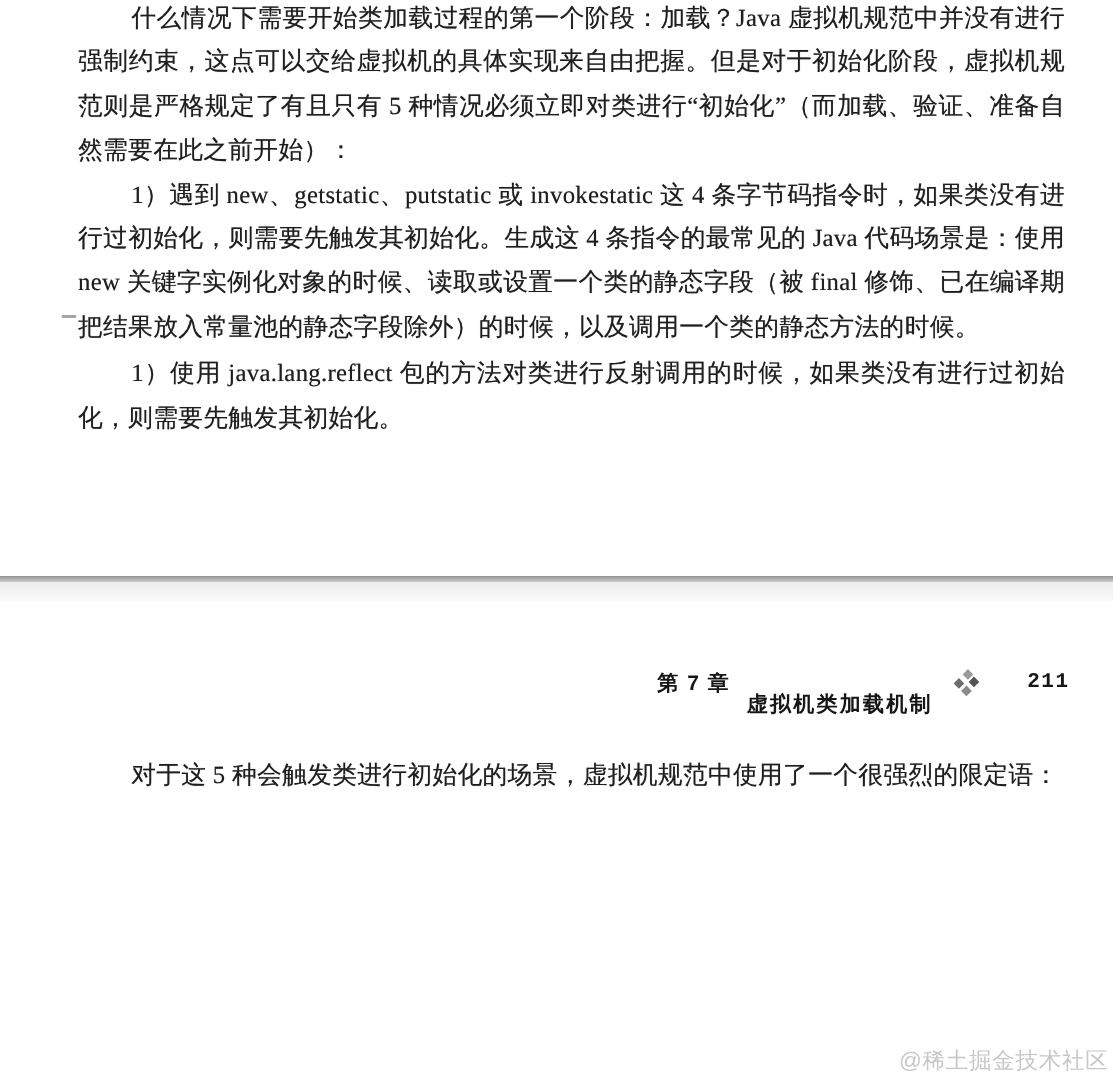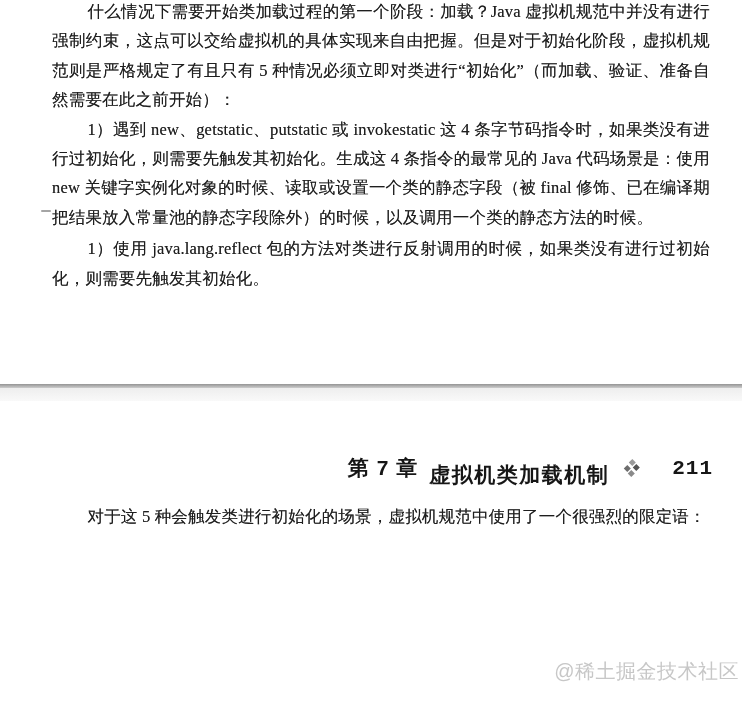--- a/index.html
+++ b/index.html
@@ -40,24 +40,24 @@
   }
   .divider-band {
     position: absolute; left: 0; top: 388px; width: 742px; height: 13px;
     background: linear-gradient(to bottom, #eeeeee, #f9f9f9);
   }
 
   
   .page-header {
     position: absolute;
     top: 447px; right: 29px;
-    display: flex; align-items: center;
+    display: flex; 
     font-family: "Liberation Sans", "DejaVu Sans", sans-serif;
     font-weight: bold;
-    font-size: 21px;
+    font-size: 14px;
     color: #161616;
     white-space: nowrap;
   }
   .page-header .chapter-label { letter-spacing: 1px; }
   .page-header .chapter-title { margin-left: 11px; letter-spacing: 1.5px; margin-top: 14px; }
   .page-header .page-number  { margin-left: 32px; letter-spacing: 1px; font-family: Liberation Mono, monospace; }
 
   
   .ornament {
     position: relative;
@@ -71,23 +71,23 @@
     transform: rotate(45deg);
   }
   .ornament i.d1 { left: 6px;   top: 0px;   background: #9a9a9a; }
   .ornament i.d2 { left: 0.5px; top: 6px;   background: #6d6d6d; }
   .ornament i.d3 { left: 10px;  top: 5px;   background: #555555; }
   .ornament i.d4 { left: 5px;   top: 10.5px;background: #8a8a8a; }
 
   
   .watermark {
     position: absolute;
-    top: 658px; right: 3px;
+    top: 698px; right: 3px;
     font-family: "Liberation Sans", "DejaVu Sans", sans-serif;
-    font-size: 20px;
+    font-size: 15px;
     color: #c7c7c7;
     letter-spacing: 0.5px;
     white-space: nowrap;
   }
 
   
   .scan-dash {
     position: absolute;
     left: 41px; top: 210px;
     width: 10px; height: 2px;

